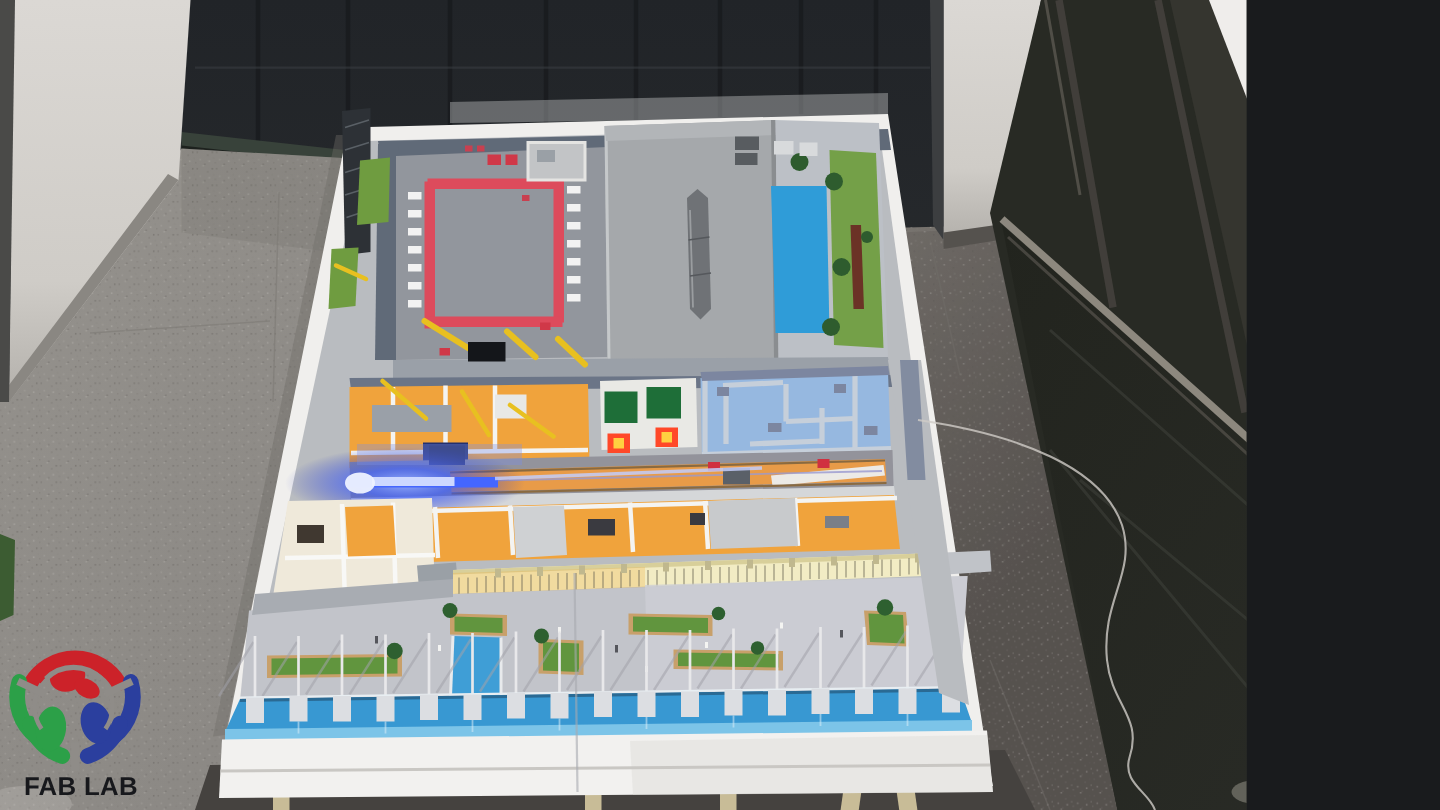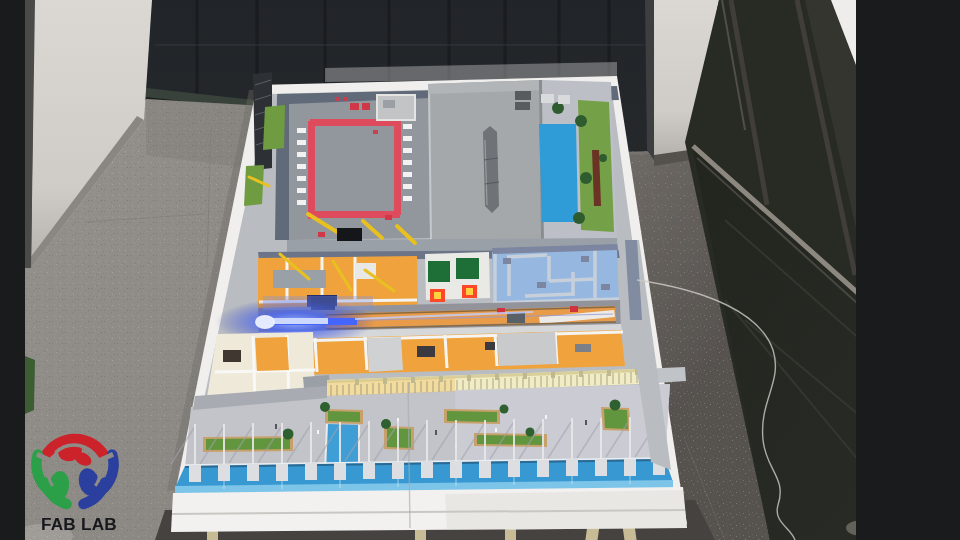--- a/index.html
+++ b/index.html
@@ -1,16 +1,16 @@
 <!DOCTYPE html>
 <html><head>
 <meta charset="utf-8">
 <style>
 html,body{margin:0;padding:0;background:#191b1d;}
-#stage{position:relative;width:831px;height:540px;overflow:hidden;font-family:"Liberation Sans",sans-serif;padding-left:25px;}
+#stage{position:relative;width:831px;height:540px;overflow:hidden;font-family:"Liberation Sans",sans-serif;}
 </style>
 </head>
 <body>
 <div id="stage">
 <svg width="960" height="540" viewBox="0 0 960 540">
 <defs>
 <pattern id="spk" width="13" height="11" patternUnits="userSpaceOnUse">
  <rect x="1" y="2" width="1" height="1" fill="#6f6b67"></rect>
  <rect x="5" y="0" width="1" height="1" fill="#b0ada8"></rect>
  <rect x="8" y="4" width="1" height="1" fill="#76726e"></rect>

